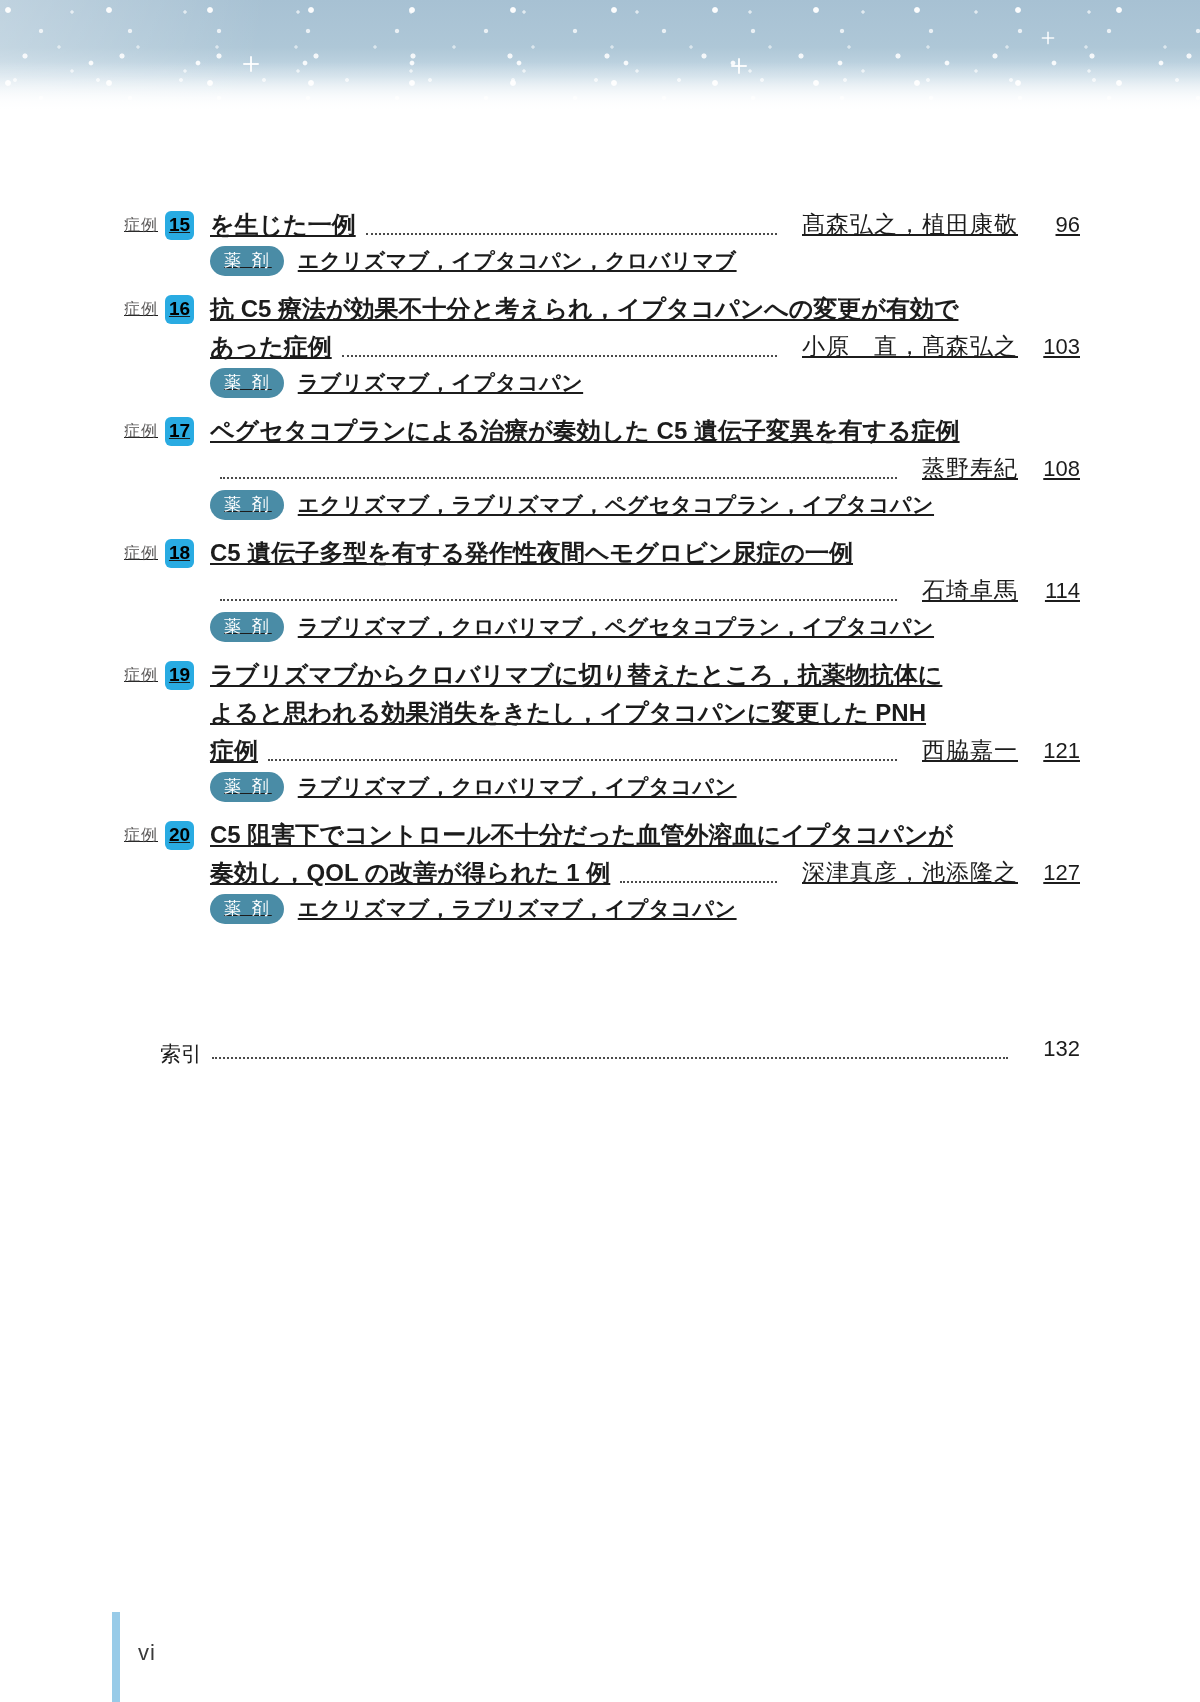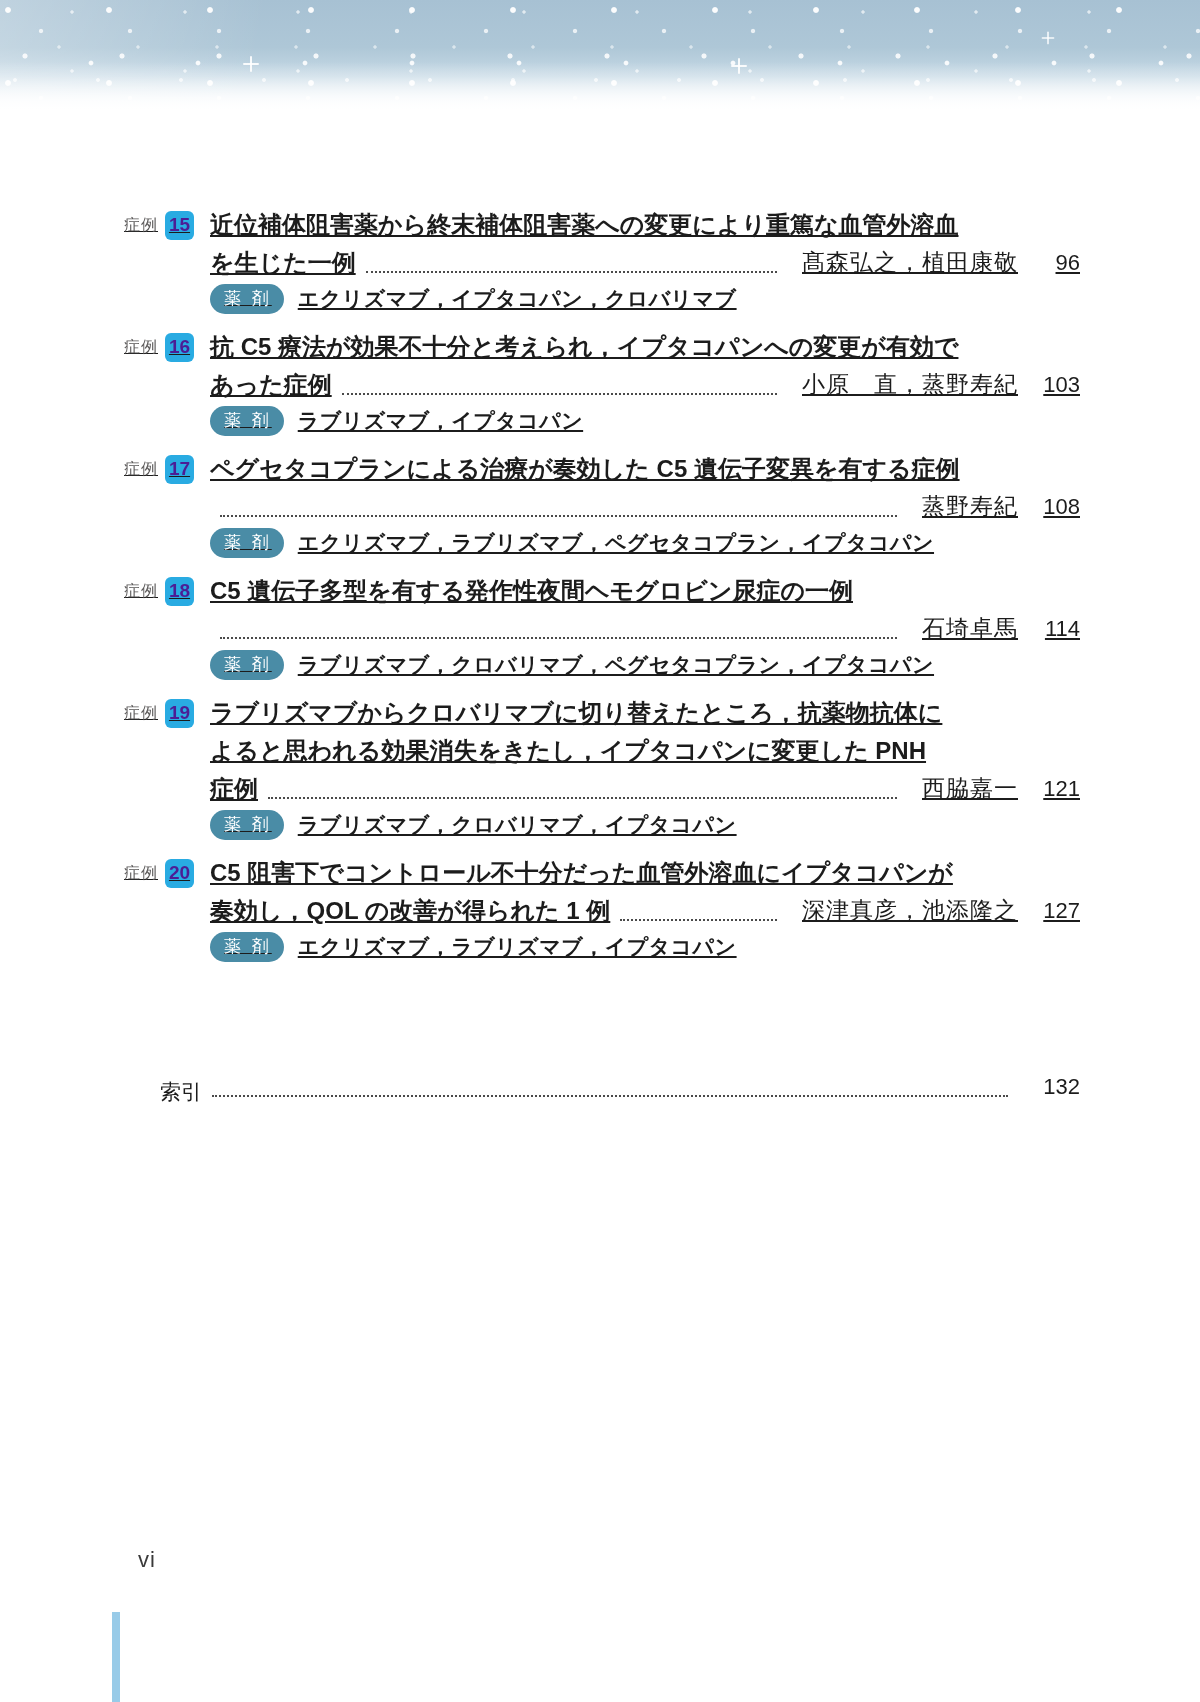--- a/index.html
+++ b/index.html
@@ -44,21 +44,21 @@
     color:#1c1c1c;
   }
   .entry{ display:flex; margin-bottom:12px;text-decoration:underline; }
   .label-col{
     flex:none; width:86px; display:flex; align-items:center; gap:7px;
     height:38px;
   }
   .case-label{ font-size:16px; color:#595757; letter-spacing:1px; white-space:nowrap; }
   .case-badge{
     width:29px; height:29px; border-radius:6px;
-    background:#29abe2; color:#4c1d95;
+    background:#29abe2; color:#000000;
     font-size:19px; font-weight:700;
     display:flex; align-items:center; justify-content:center;
   }
   .entry-body{ flex:1 1 auto; min-width:0; }
   .line{ display:flex; align-items:flex-end; font-size:24px; font-weight:700; line-height:38px; }
   .line-text{ white-space:nowrap; }
   .leader{
     flex:1 1 auto; min-width:18px;
     border-bottom:2px dotted #4a4a4a;
     margin:0 10px 9px 10px;
@@ -81,21 +81,21 @@
 
   .index-row{ display:flex; align-items:flex-end; margin-top:104px; }
   .index-label{ font-size:21px; font-weight:500; white-space:nowrap;margin-left:36px; }
 
   
   .footer-bar{
     position:absolute; left:112px; bottom:0; width:8px; height:90px;
     background:#98cbe8;
   }
   .footer-page{
-    position:absolute; left:138px; top:1547px;
+    position:absolute; left:138px; top:1640px;
     font-size:22px; color:#3a3a3a; letter-spacing:1px;
   }
 </style>
 </head>
 <body>
 
 <div class="band">
   <div class="dots"></div>
   <div class="sparkle s1"></div>
   <div class="sparkle s2"></div>
@@ -104,23 +104,20 @@
 
 <div class="toc">
 
   <div class="entry">
     <div class="label-col">
       <span class="case-label">症例</span>
       <span class="case-badge">15</span>
     </div>
     <div class="entry-body">
       <div class="line">
-          <span class="line-text">近位補体阻害薬から終末補体阻害薬への変更により重篤な血管外溶血</span>
-        </div>
-      <div class="line">
         <span class="line-text">を生じた一例</span>
         <span class="leader"></span>
         <span class="authors">髙森弘之，植田康敬</span>
         <span class="pg">96</span>
       </div>
       <div class="drug-row">
         <span class="pill">薬 剤</span>
         <span class="drugs">エクリズマブ，イプタコパン，クロバリマブ</span>
       </div>
     </div>
@@ -131,21 +128,21 @@
       <span class="case-label">症例</span>
       <span class="case-badge">16</span>
     </div>
     <div class="entry-body">
       <div class="line">
           <span class="line-text">抗 C5 療法が効果不十分と考えられ，イプタコパンへの変更が有効で</span>
         </div>
       <div class="line">
         <span class="line-text">あった症例</span>
         <span class="leader"></span>
-        <span class="authors">小原　直，蒸野寿紀</span>
+        <span class="authors">小原　直，髙森弘之</span>
         <span class="pg">103</span>
       </div>
       <div class="drug-row">
         <span class="pill">薬 剤</span>
         <span class="drugs">ラブリズマブ，イプタコパン</span>
       </div>
     </div>
   </div>
 
   <div class="entry">

